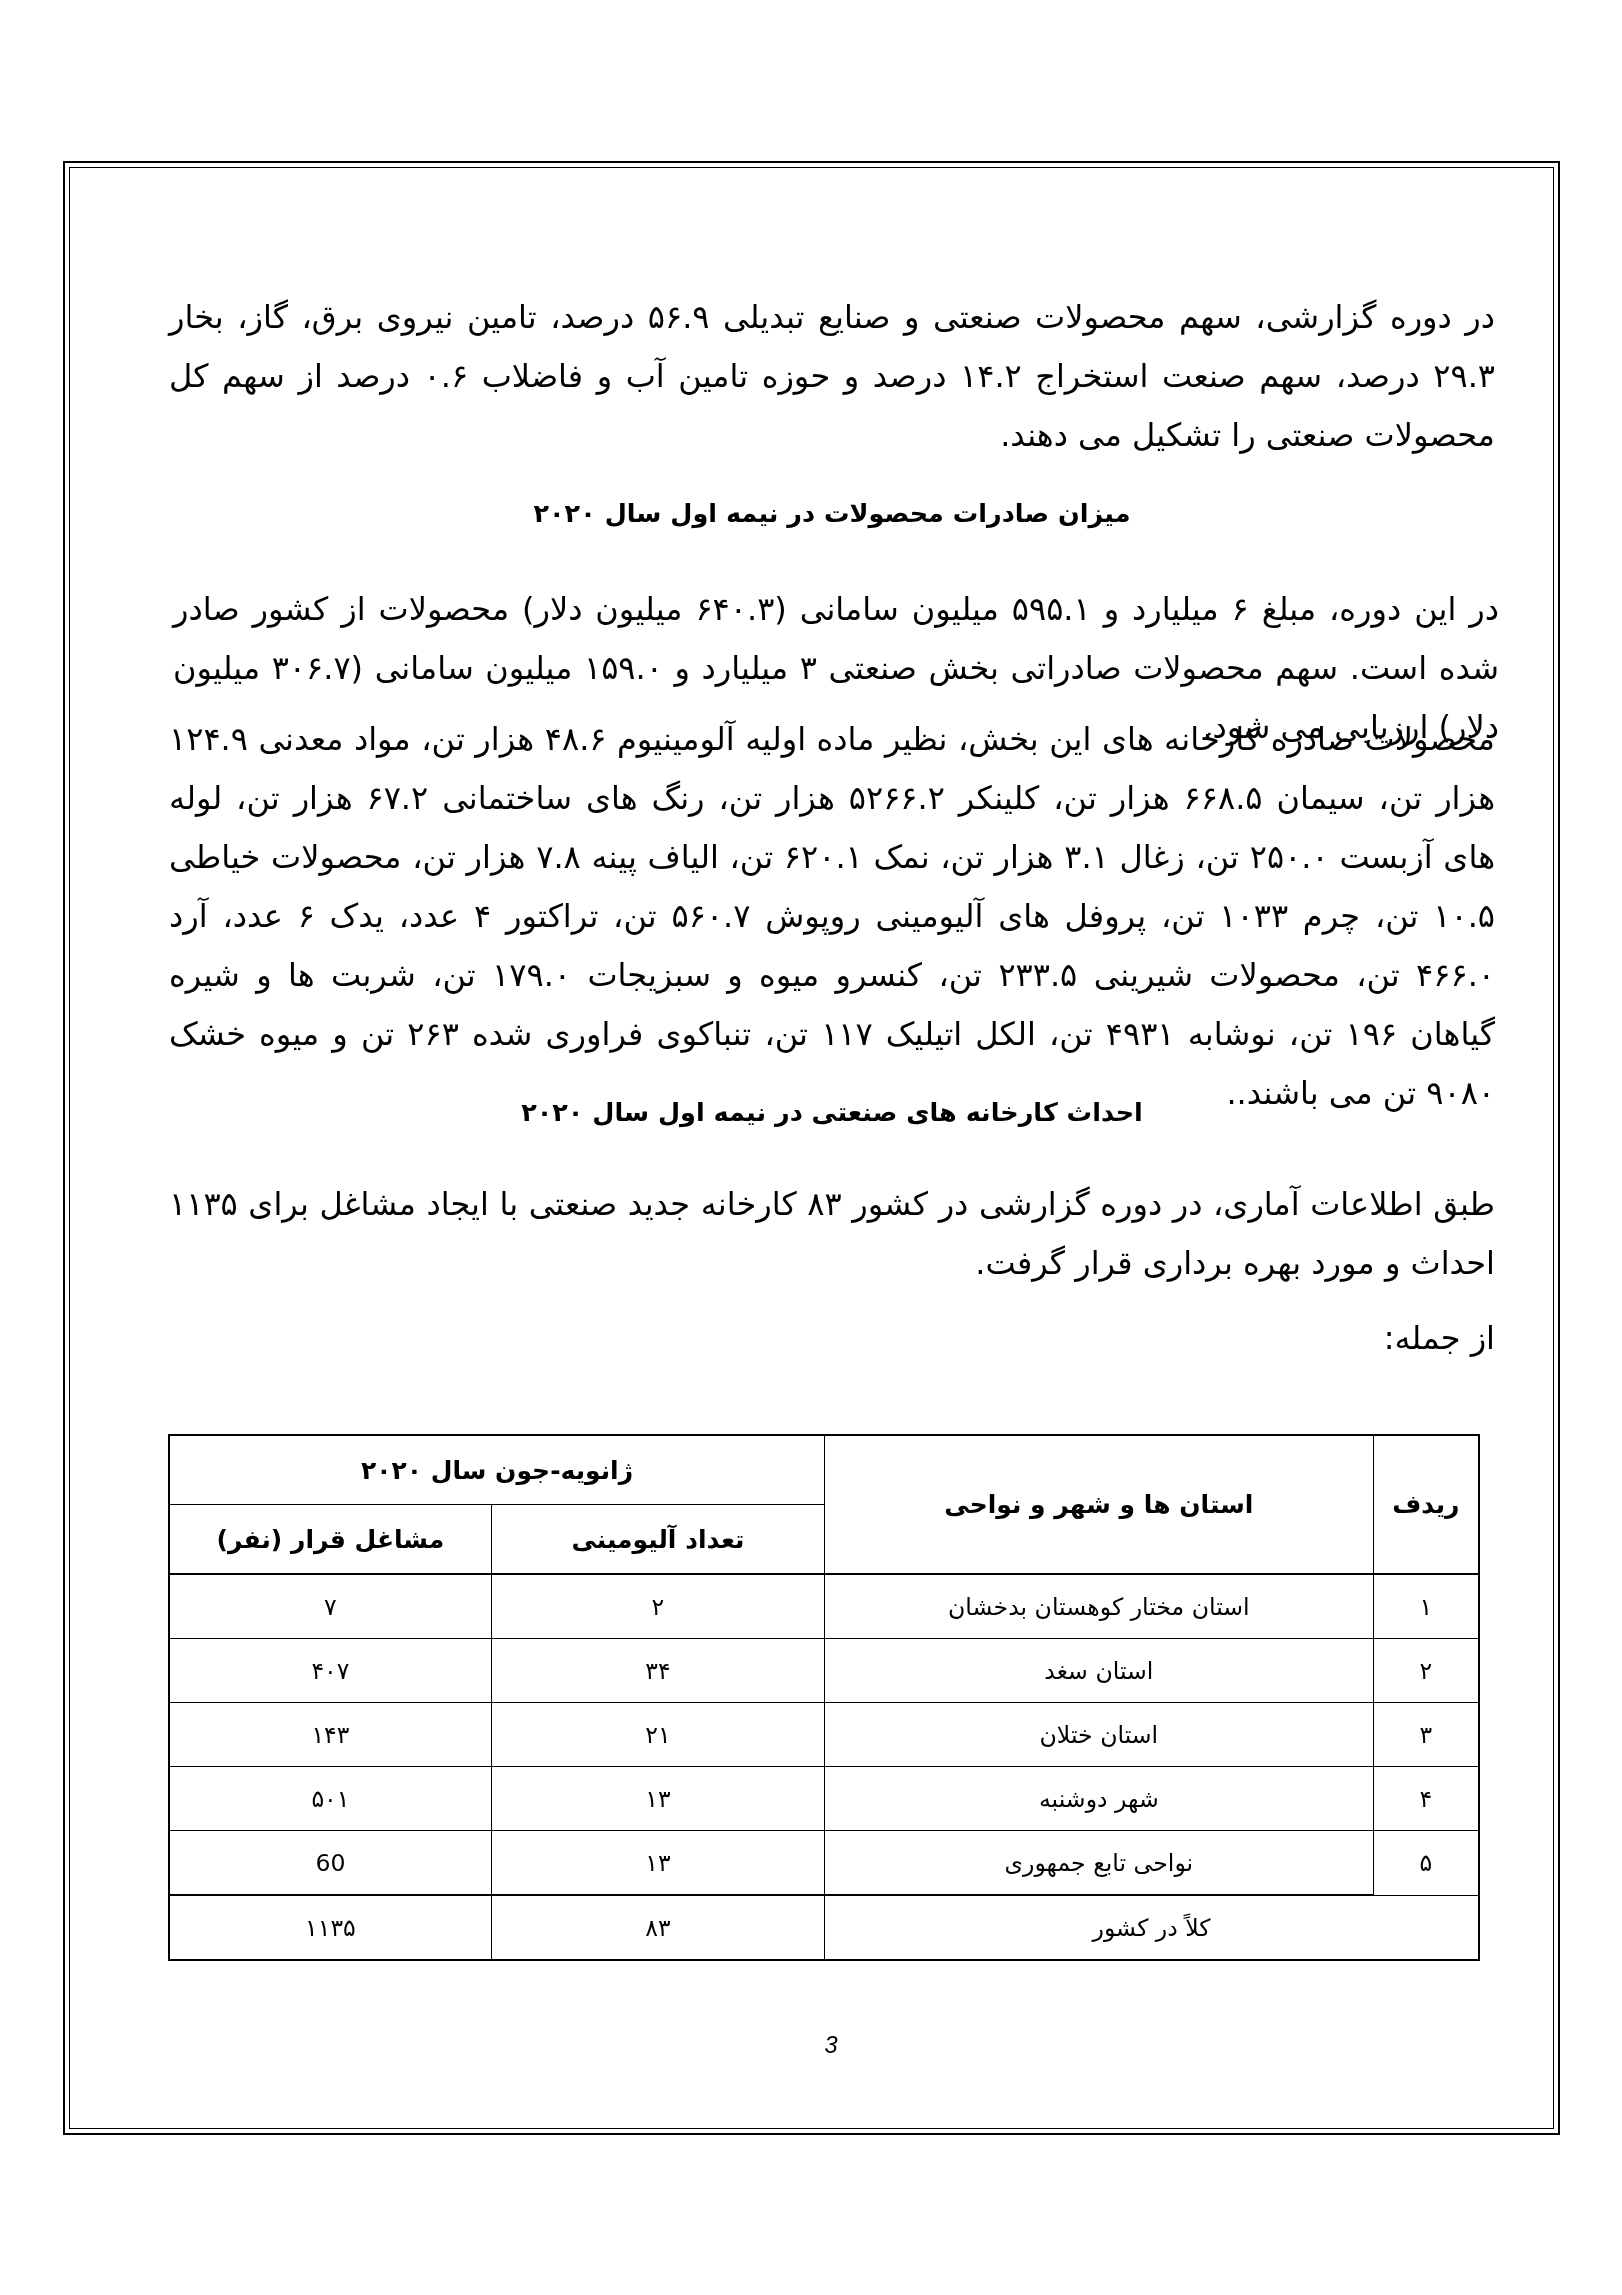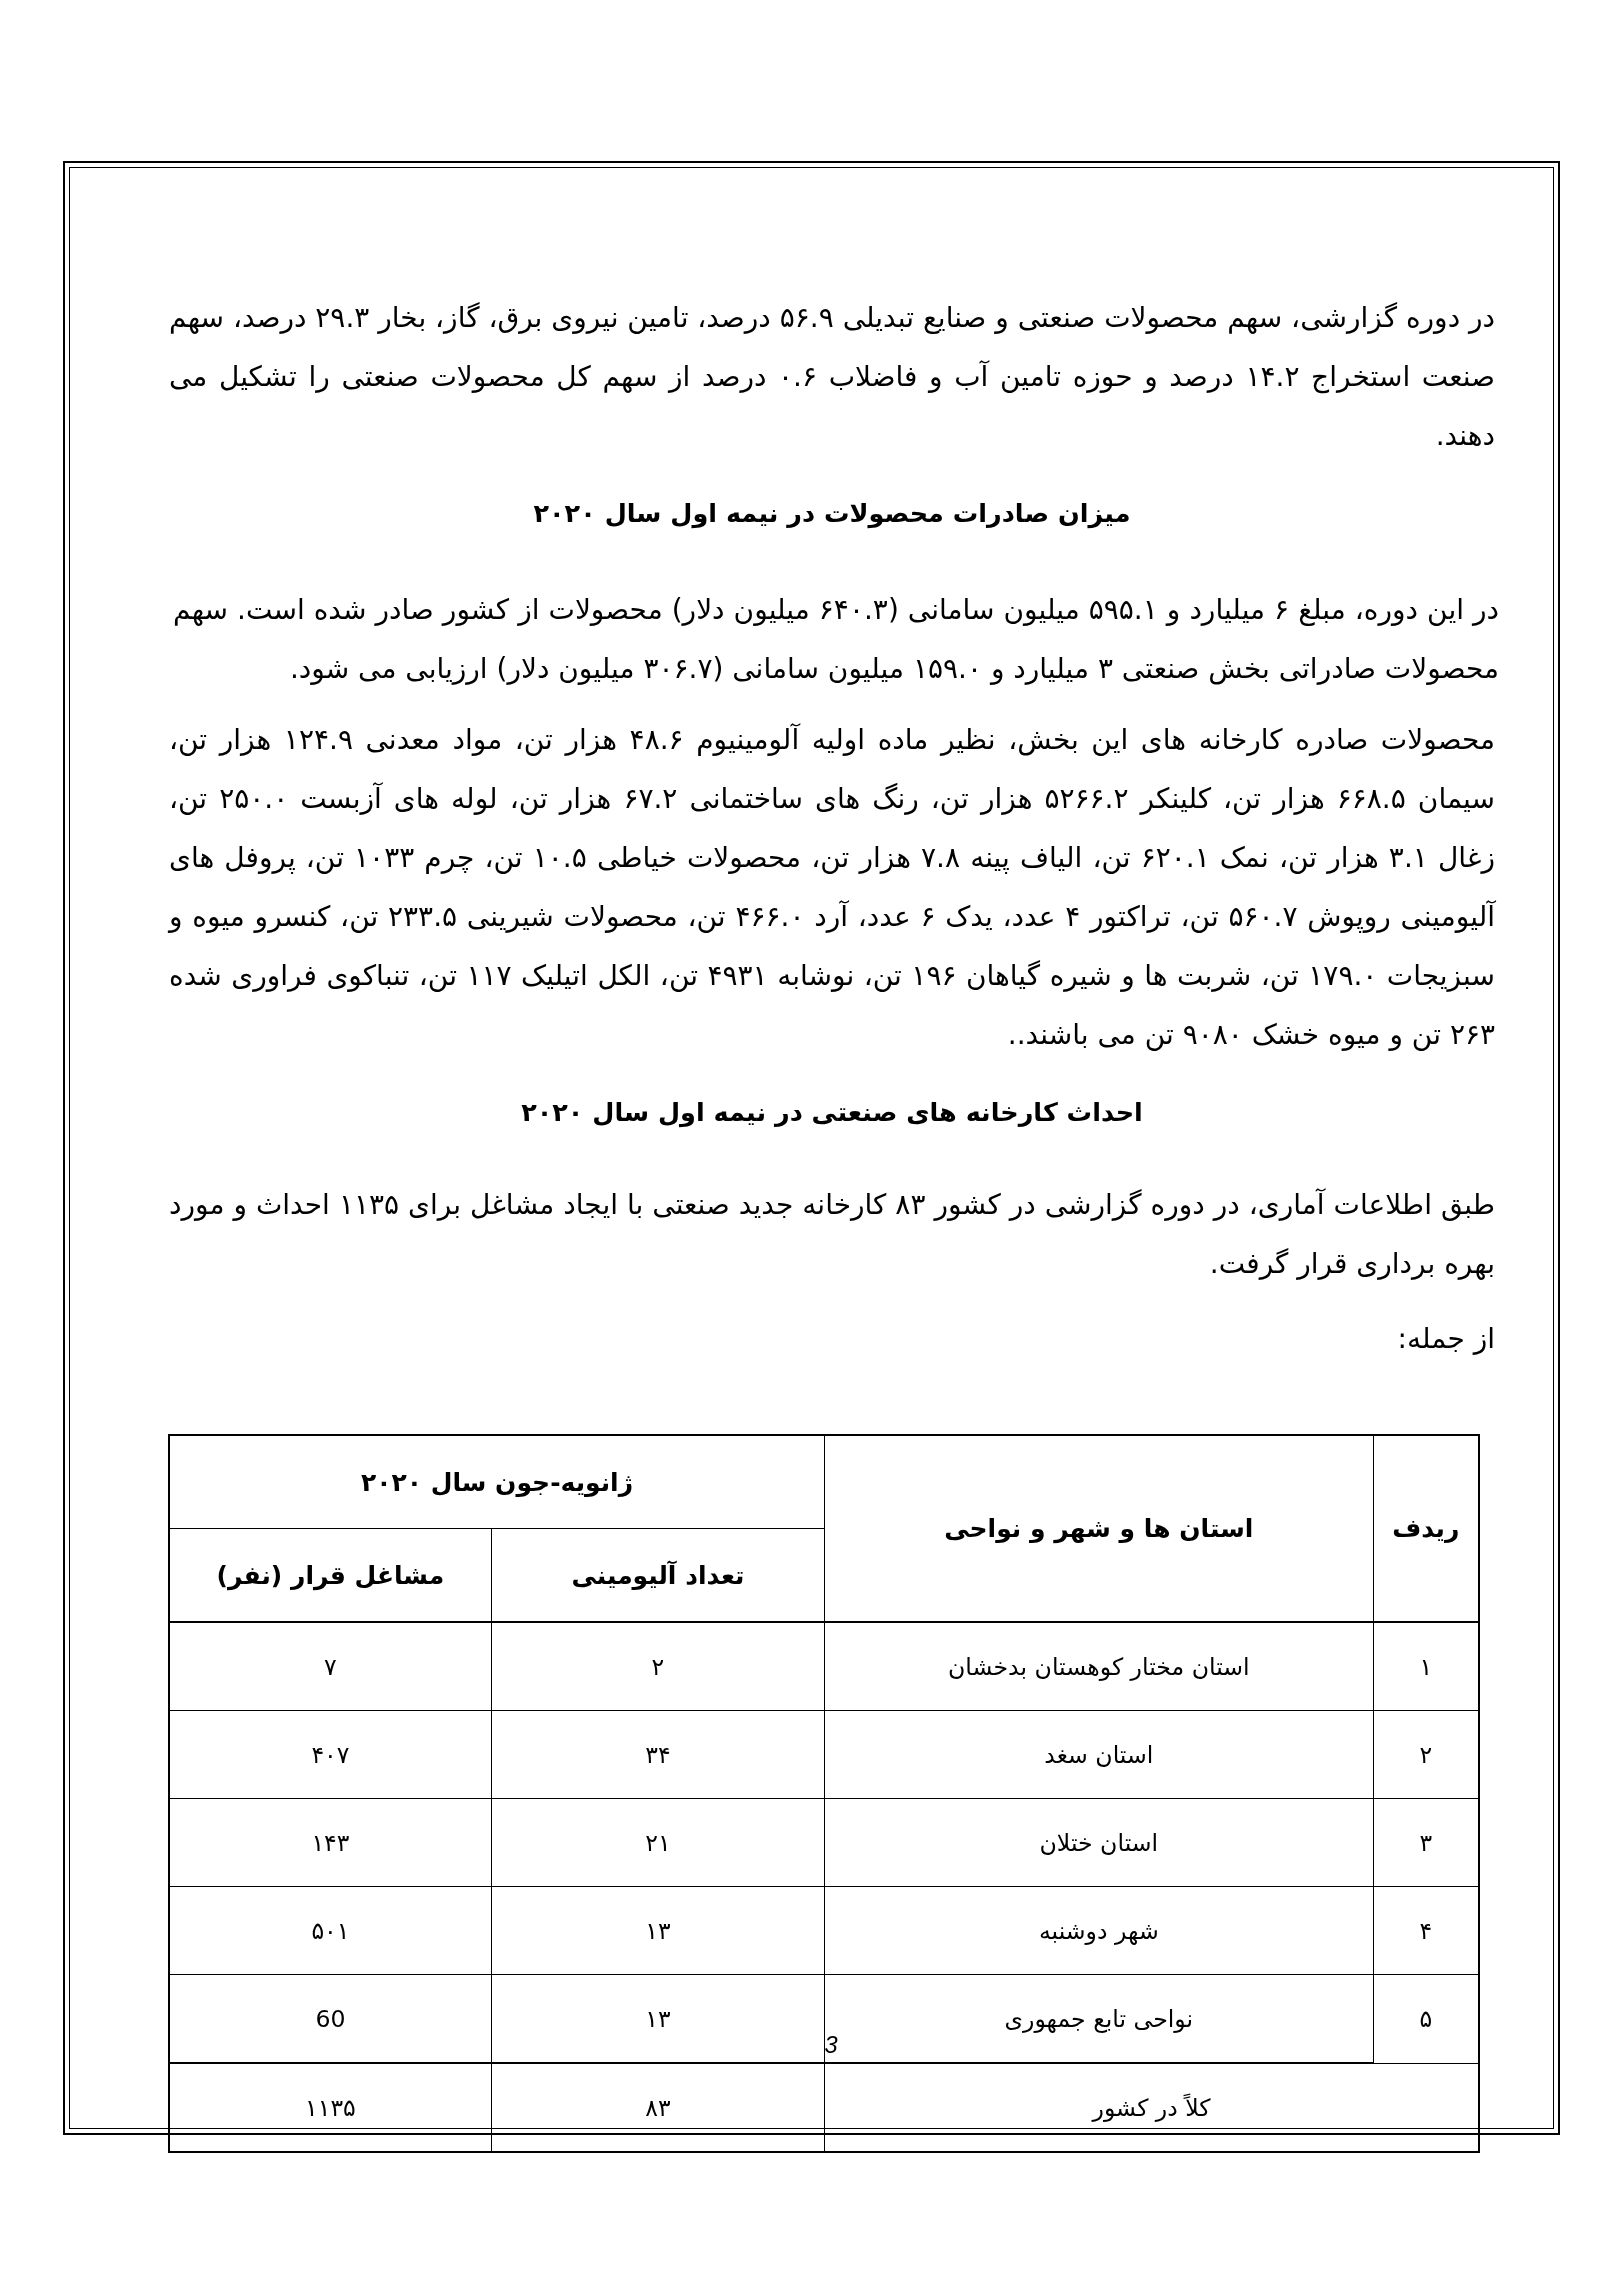--- a/index.html
+++ b/index.html
@@ -1,30 +1,30 @@
 <!DOCTYPE html>
 <html style="font-size:10.5px"><head>
 <meta charset="utf-8">
 <style>
   html, body { margin: 0; padding: 0; background: #ffffff; }
   body { width: 1623px; height: 2295px; position: relative; overflow: hidden; font-family: "DejaVu Sans", sans-serif; color: #000; }
   .border-outer { position: absolute; left: 63px; top: 161px; width: 1497px; height: 1974px; border: 2.6px solid #000; box-sizing: border-box; }
   .border-inner { position: absolute; left: 69px; top: 167px; width: 1485px; height: 1962px; border: 1.3px solid #000; box-sizing: border-box; }
   .content { position: absolute; left: 169px; top: 0; width: 1326px; direction: rtl; }
-  .para { position: absolute; left: 0; width: 1326px; font-size: 28px; line-height: 59px; text-align: justify; text-align-last: right; direction: rtl; }
+  .para { position: absolute; left: 0; width: 1326px; font-size: 32px; line-height: 59px; text-align: justify; text-align-last: right; direction: rtl; }
   .heading { position: absolute; left: 0; width: 1326px; font-size: 25.5px; font-weight: bold; text-align: center; line-height: 59px; direction: rtl; }
   .p1 { top: 288px; }
   .h1 { top: 484px; }
   .p2 { top: 576px; }
   .p3 { top: 710px; }
   .h2 { top: 1083px; }
   .p4 { top: 1175px; }
   .p5 { top: 1309px; }
   table.data { position: absolute; left: 168px; top: 1434px; width: 1312px; border-collapse: collapse; direction: rtl; font-size: 23.6px; }
-  table.data td, table.data th { border: 1.3px solid #000; text-align: center; vertical-align: middle; padding: 16px; }
+  table.data td, table.data th { border: 1.3px solid #000; text-align: center; vertical-align: middle; padding: 4px; }
   table.data th { font-weight: bold; font-size: 25px; }
   .col-radif { width: 106px; }
   .col-name { width: 550px; }
   .col-count { width: 334px; }
   .col-jobs { width: 323px; }
   tr.h-top th { height: 60px; }
   tr.h-sub th { height: 60px; }
   th.radif-h { vertical-align: top; padding-top: 13px; }
   th.name-h { vertical-align: top; padding-top: 13px; }
   tr.row td { height: 55px; }

